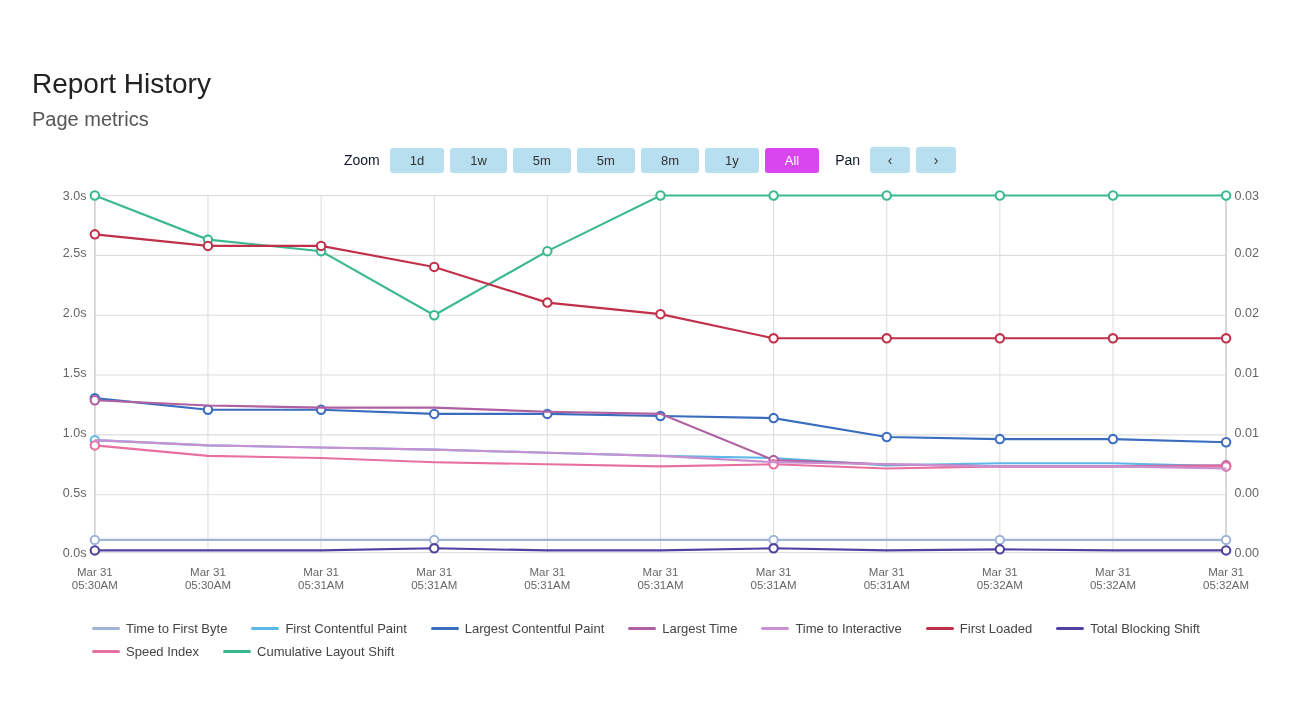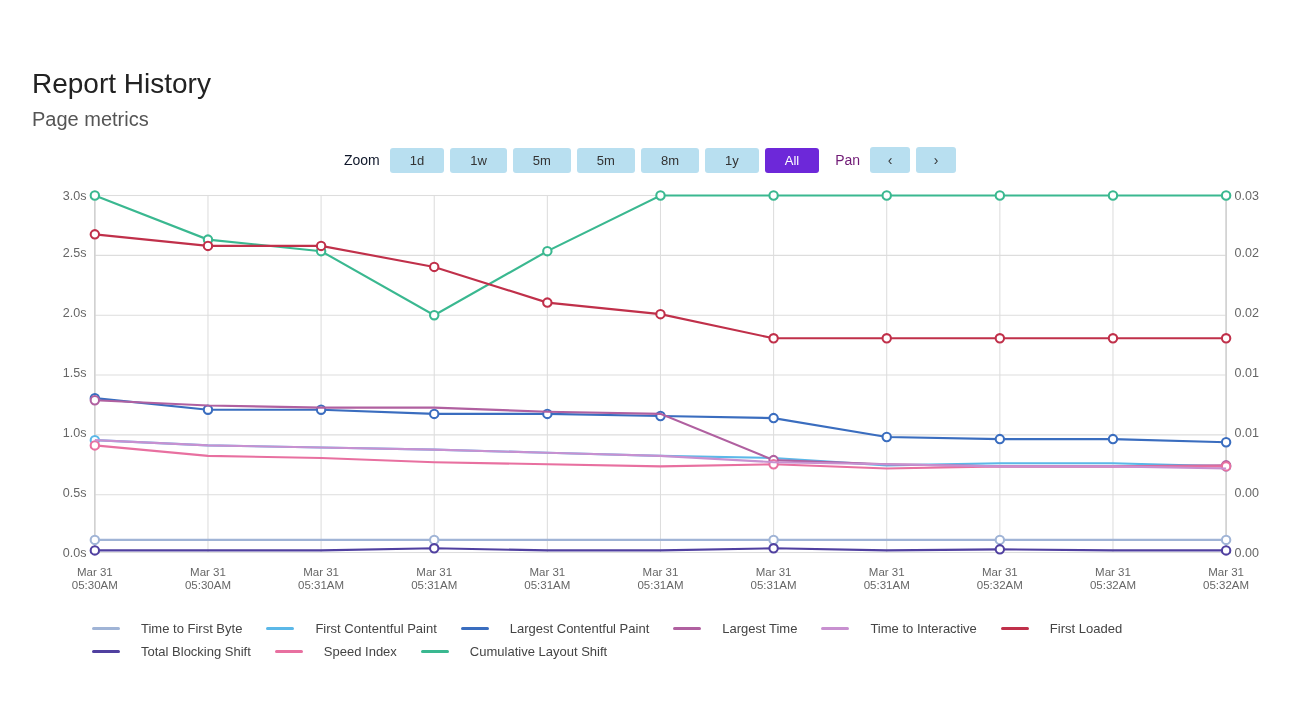--- a/index.html
+++ b/index.html
@@ -38,25 +38,25 @@
       background: #b8dff0;
       border: none;
       border-radius: 3px;
       padding: 5px 20px;
       font-size: 13px;
       color: #333;
       cursor: pointer;
       min-width: 36px;
     }
     .zoom-btn.active {
-      background: #6d28d9;
+      background: #d946ef;
       color: #fff;
     }
     .pan-label {
-      color: #701a75;
+      color: #0f172a;
       font-size: 14px;
       margin-left: 10px;
       margin-right: 4px;
     }
     .pan-btn {
       background: #b8dff0;
       border: none;
       border-radius: 3px;
       padding: 5px 12px;
       font-size: 14px;
@@ -76,21 +76,21 @@
     .legend {
       display: flex;
       flex-wrap: wrap;
       gap: 8px 24px;
       margin-top: 12px;
       padding-left: 60px;
     }
     .legend-item {
       display: flex;
       align-items: center;
-      gap: 21px;
+      gap: 6px;
       font-size: 13px;
       color: #444;
     }
     .legend-swatch {
       width: 28px;
       height: 3px;
       border-radius: 2px;
       flex-shrink: 0;
     }
   </style>

